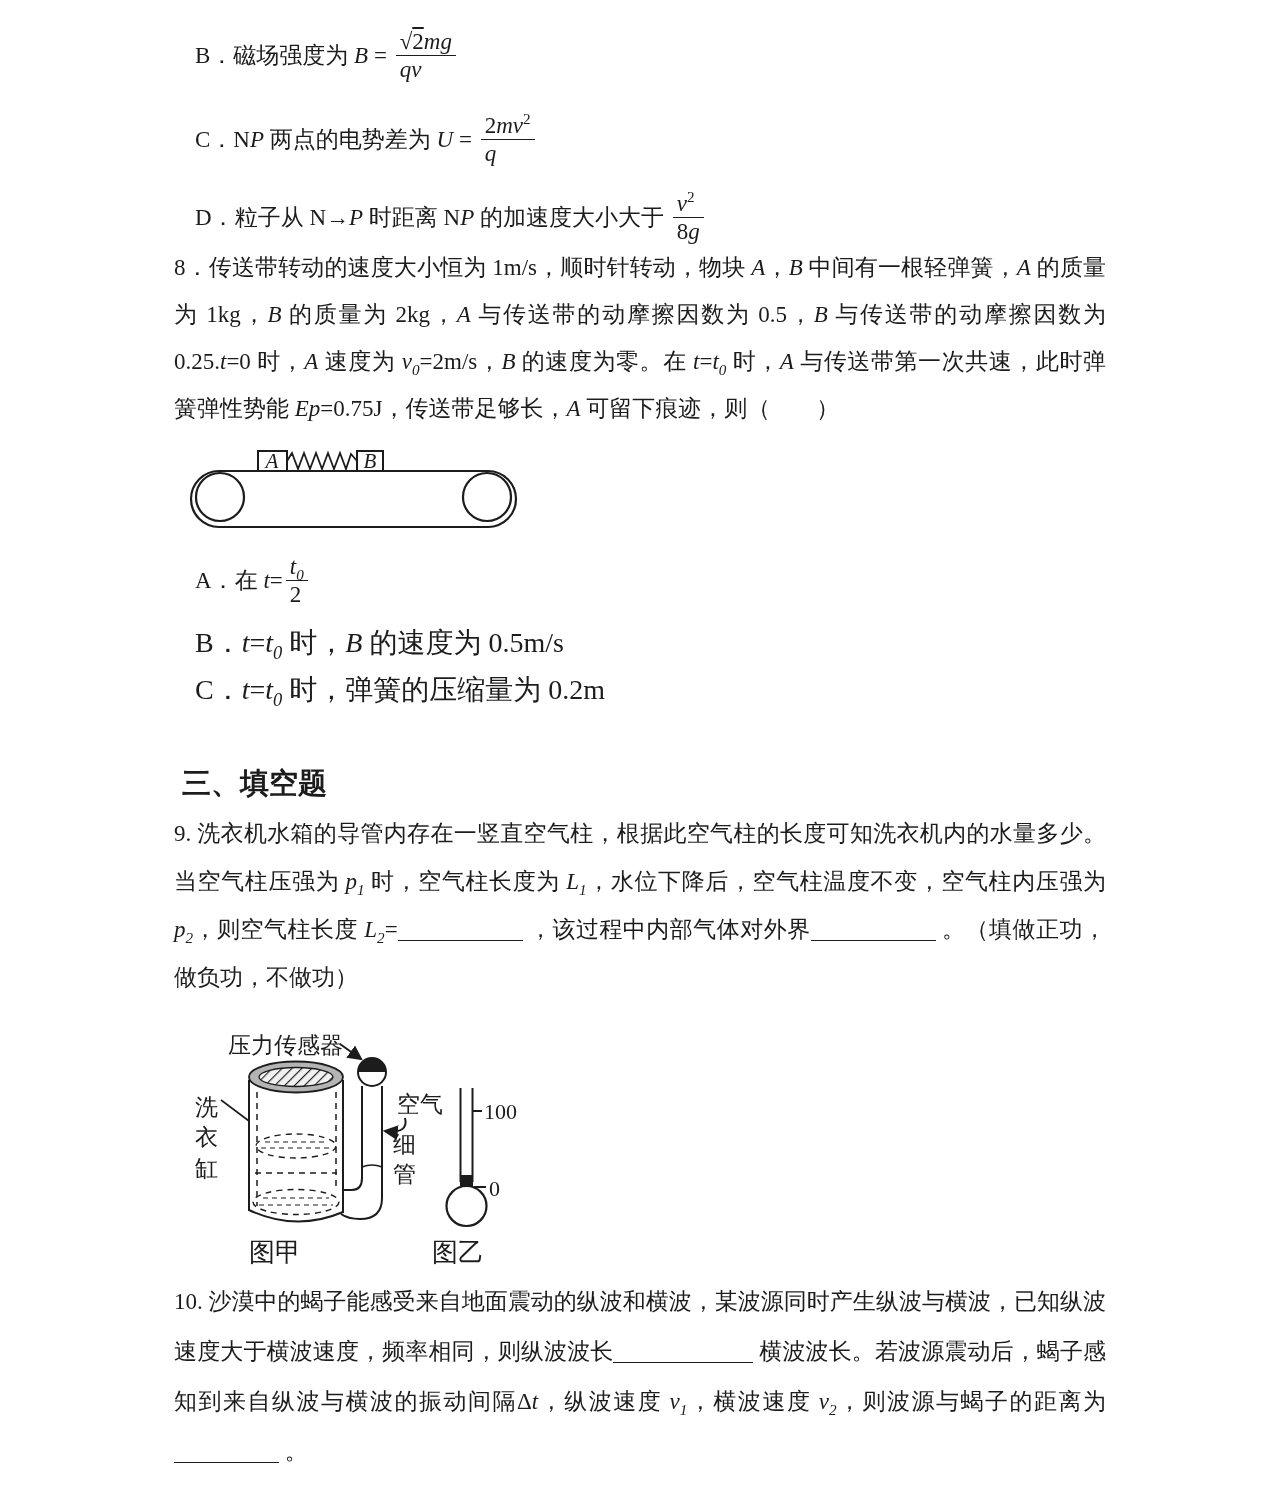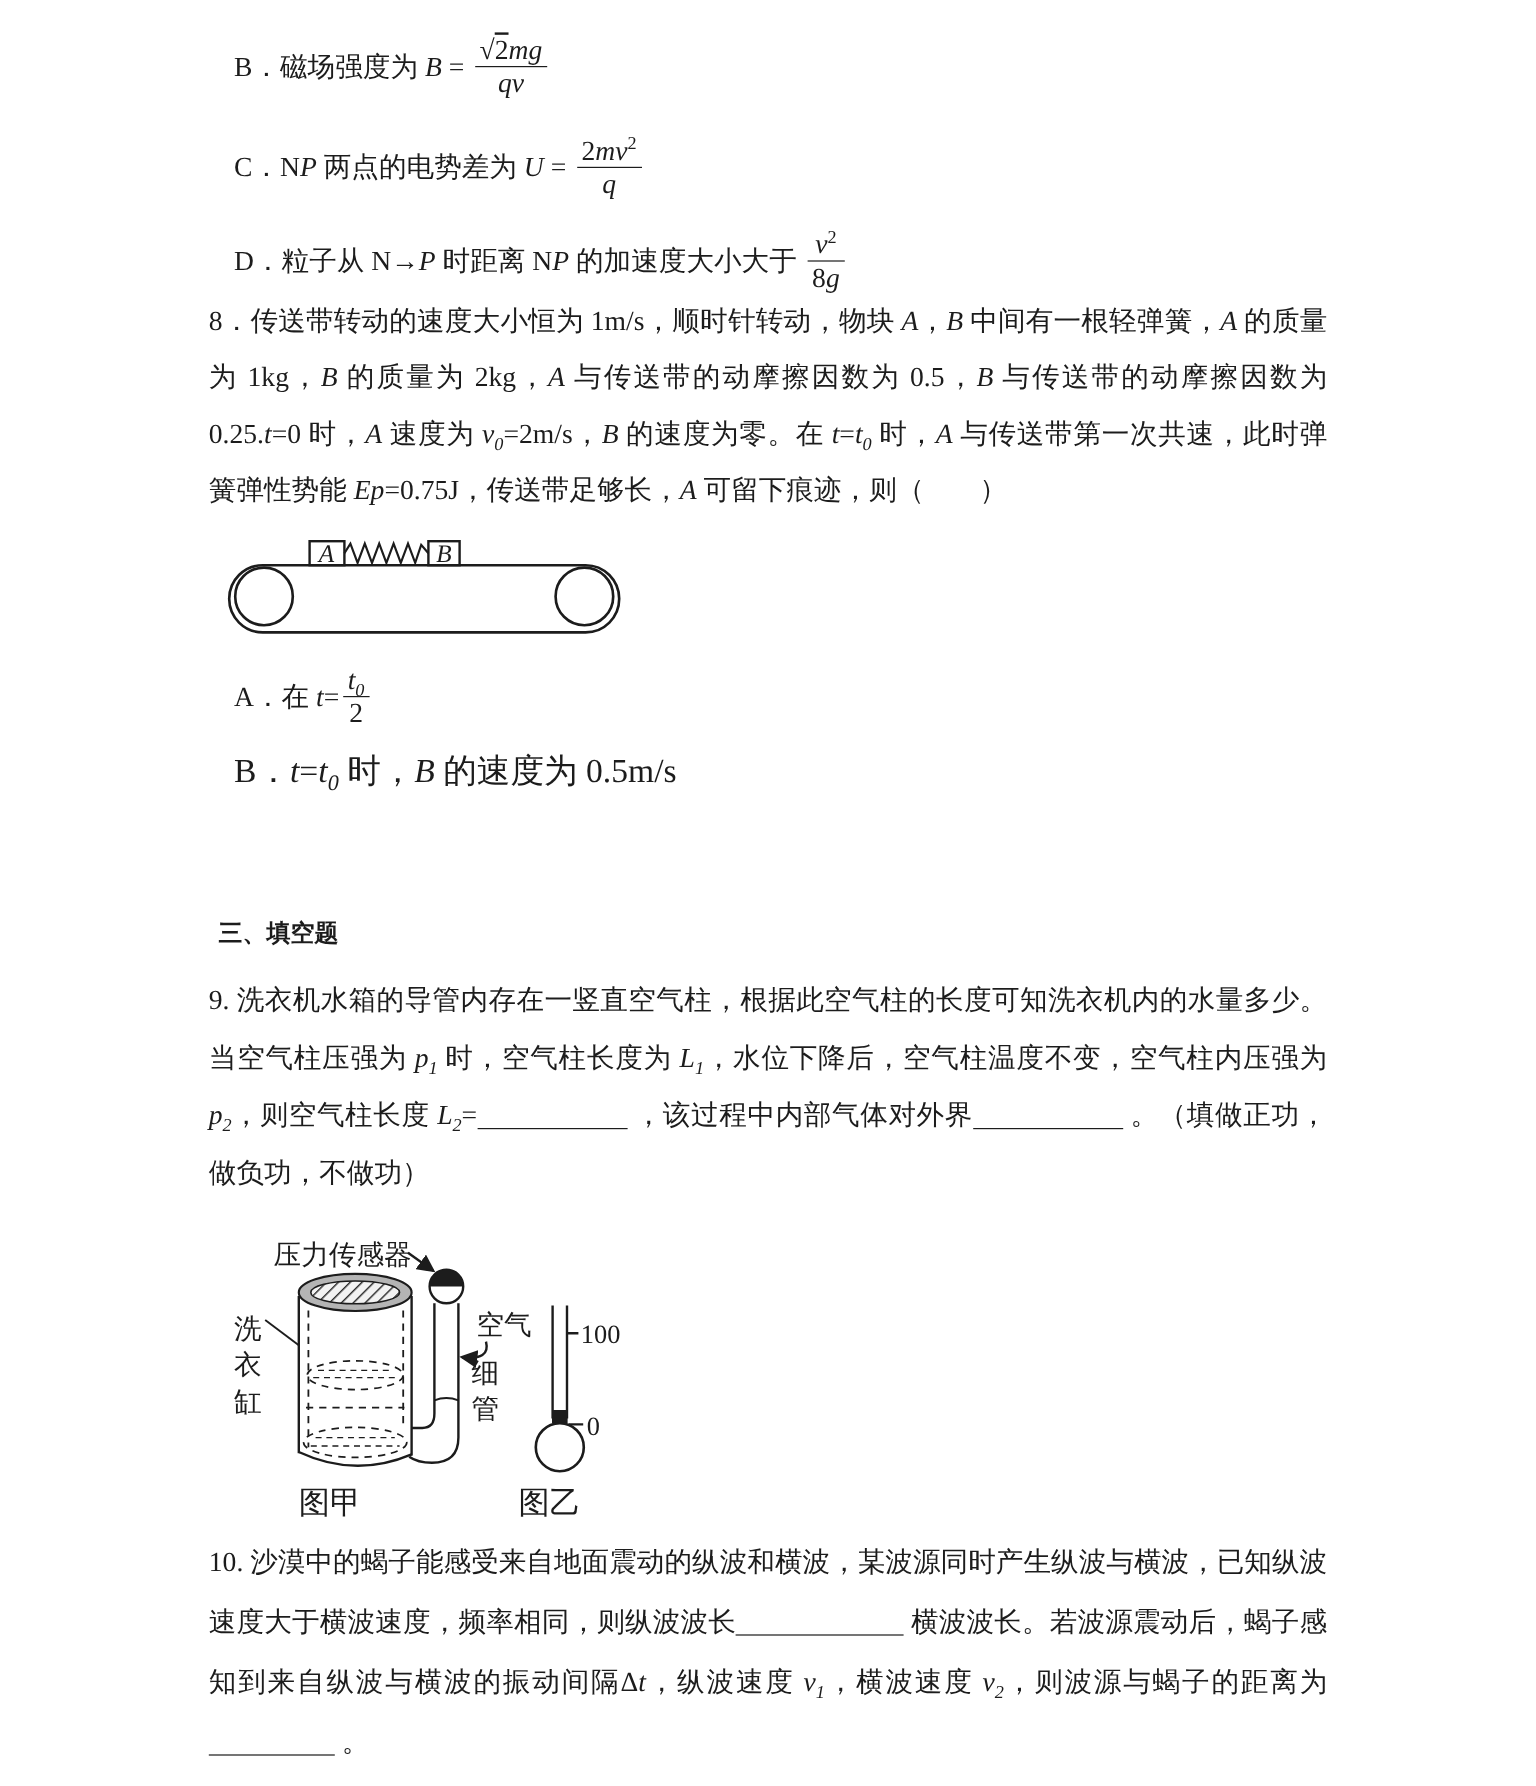--- a/index.html
+++ b/index.html
@@ -9,25 +9,25 @@
     position:relative;overflow:hidden;
   }
   .page{position:absolute;inset:0;}
   .line{position:absolute;font-size:28px;white-space:pre;}
   .optrow{position:absolute;display:flex;align-items:center;font-size:23px;white-space:pre;}
   .para{position:absolute;left:174px;width:932px;font-size:23px;text-align:justify;}
   .it{font-style:italic;}
   sub{font-size:0.66em;line-height:0;}
   sup{font-size:0.66em;line-height:0;}
   .blank{display:inline-block;border-bottom:1.6px solid #1c1c1c;height:20px;vertical-align:-4px;}
-  .frac{display:inline-flex;flex-direction:column;align-items:center;vertical-align:middle;margin:0 3px;}
+  .frac{display:inline-flex;flex-direction:column;align-items:flex-start;vertical-align:middle;margin:0 3px;}
   .frac .num,.frac .den{line-height:27px;padding:0 4px;}
   .frac .bar{align-self:stretch;height:0;border-top:1.7px solid #1c1c1c;}
   .rad{text-decoration:overline;}
-  .sec-title{position:absolute;left:182px;font-size:20px;font-weight:bold;}
+  .sec-title{position:absolute;left:182px;font-size:29px;font-weight:bold;}
   svg{position:absolute;}
   svg text{font-family:"Liberation Serif","DejaVu Serif",serif;fill:#1c1c1c;}
 </style>
 </head>
 <body>
 
 <div class="page">
 
   <div class="optrow" style="left:195px;top:28px;">
     <span>B．</span><span>磁场强度为 </span><span class="it">B</span><span> = </span>
@@ -72,20 +72,21 @@
   <div class="optrow" style="left:195px;top:553px;">
     <span>A．</span><span>在 </span><span class="it">t</span><span>=</span>
     <span class="frac">
       <span class="num"><span class="it">t</span><sub class="it">0</sub></span>
       <span class="bar"></span>
       <span class="den">2</span>
     </span>
   </div>
 
   <div class="line" style="left:195px;top:624px;"><span>B．</span><span class="it">t</span><span>=</span><span class="it">t</span><sub class="it">0</sub><span> 时，</span><span class="it">B</span><span> 的速度为 0.5m/s</span></div>
+  <div class="line" style="left:195px;top:671px;"><span>C．</span><span class="it">t</span><span>=</span><span class="it">t</span><sub class="it">0</sub><span> 时，弹簧的压缩量为 0.2m</span></div>
 
   <div class="sec-title" style="top:764px;">三、填空题</div>
 
   <div class="para" style="top:810px;line-height:48px;"><span>9. 洗衣机水箱的导管内存在一竖直空气柱，根据此空气柱的长度可知洗衣机内的水量多少。当空气柱压强为 </span><span class="it">p</span><sub class="it">1</sub><span> 时，空气柱长度为 </span><span class="it">L</span><sub class="it">1</sub><span>，水位下降后，空气柱温度不变，空气柱内压强为 </span><span class="it">p</span><sub class="it">2</sub><span>，则空气柱长度 </span><span class="it">L</span><sub class="it">2</sub><span>=</span><span class="blank" style="width: 125px;"></span><span> ，该过程中内部气体对外界</span><span class="blank" style="width: 125px;"></span><span> 。（填做正功，做负功，不做功）</span></div>
 
   <svg style="left:183px;top:1028px;" width="350" height="245" viewBox="0 0 350 245">
     <defs>
       <marker id="ah" viewBox="0 0 10 10" refX="8.5" refY="5" markerWidth="7.5" markerHeight="7.5" orient="auto-start-reverse">
         <path d="M0,0 L10,5 L0,10 z" fill="#1c1c1c"></path>
       </marker>

